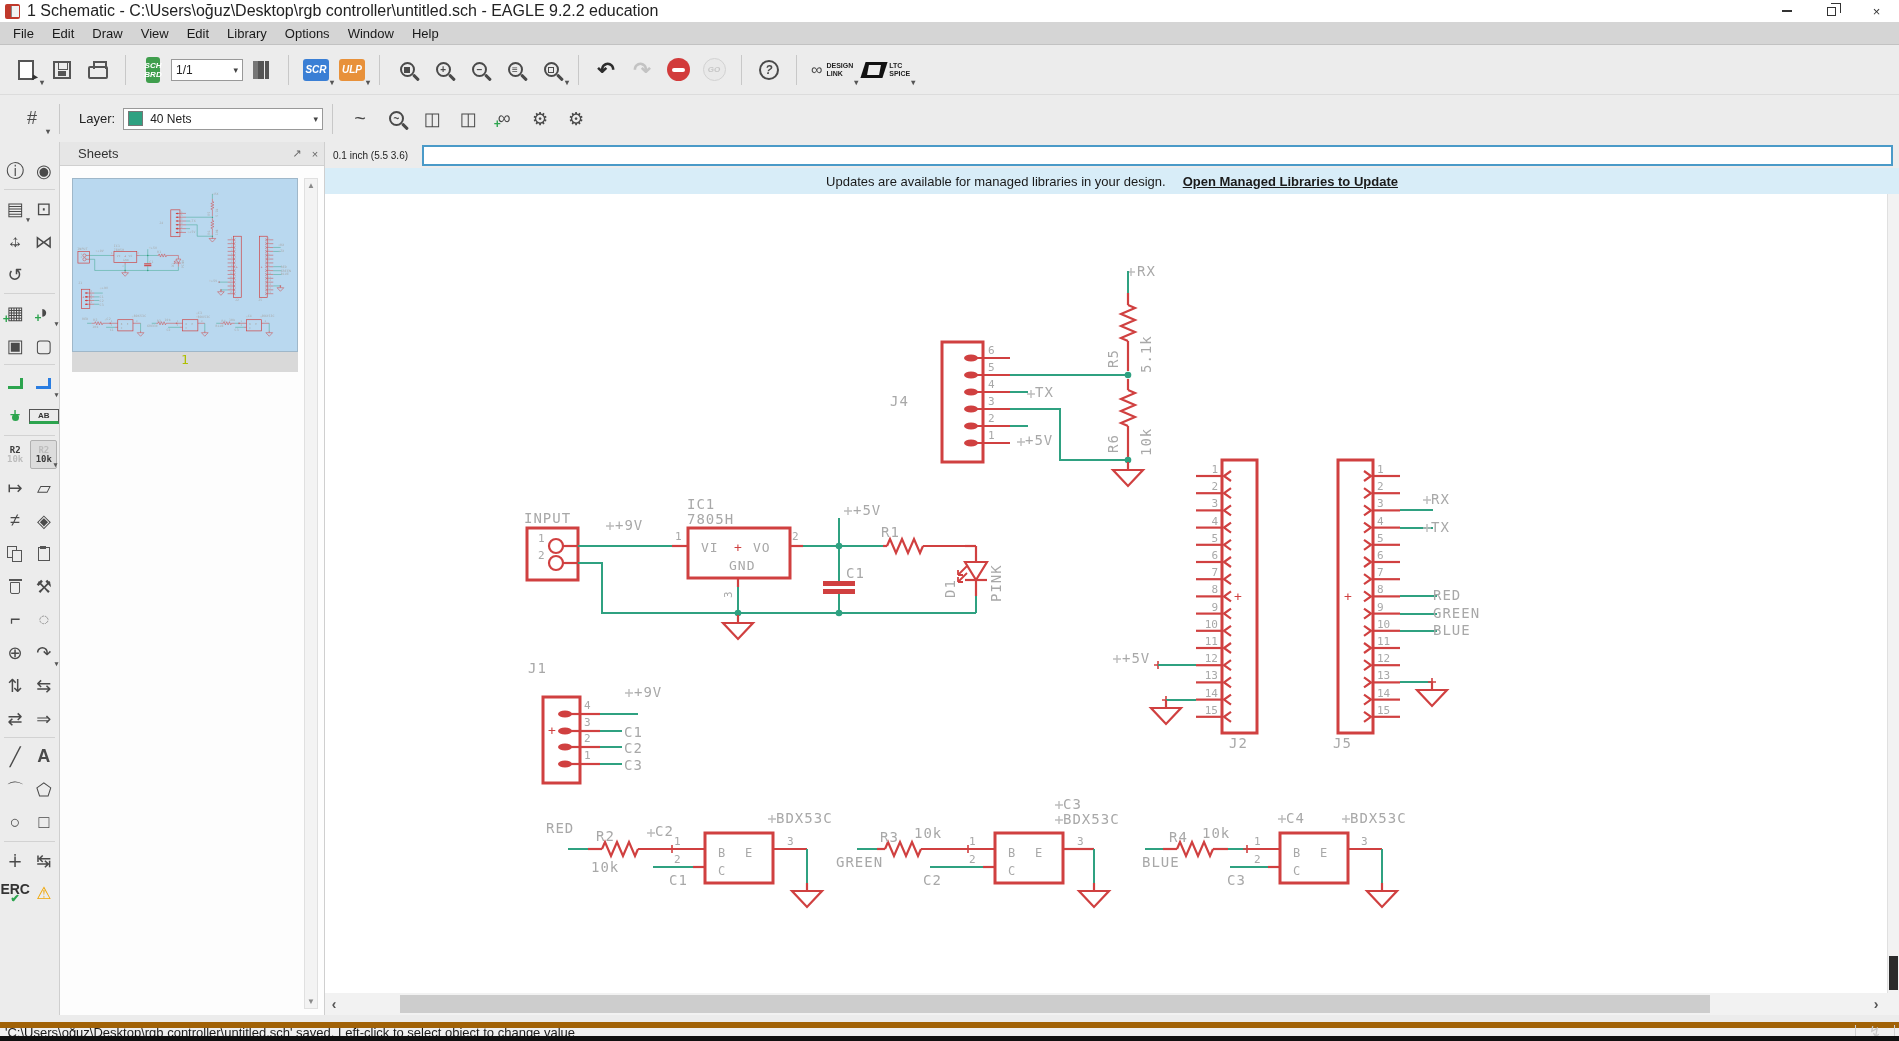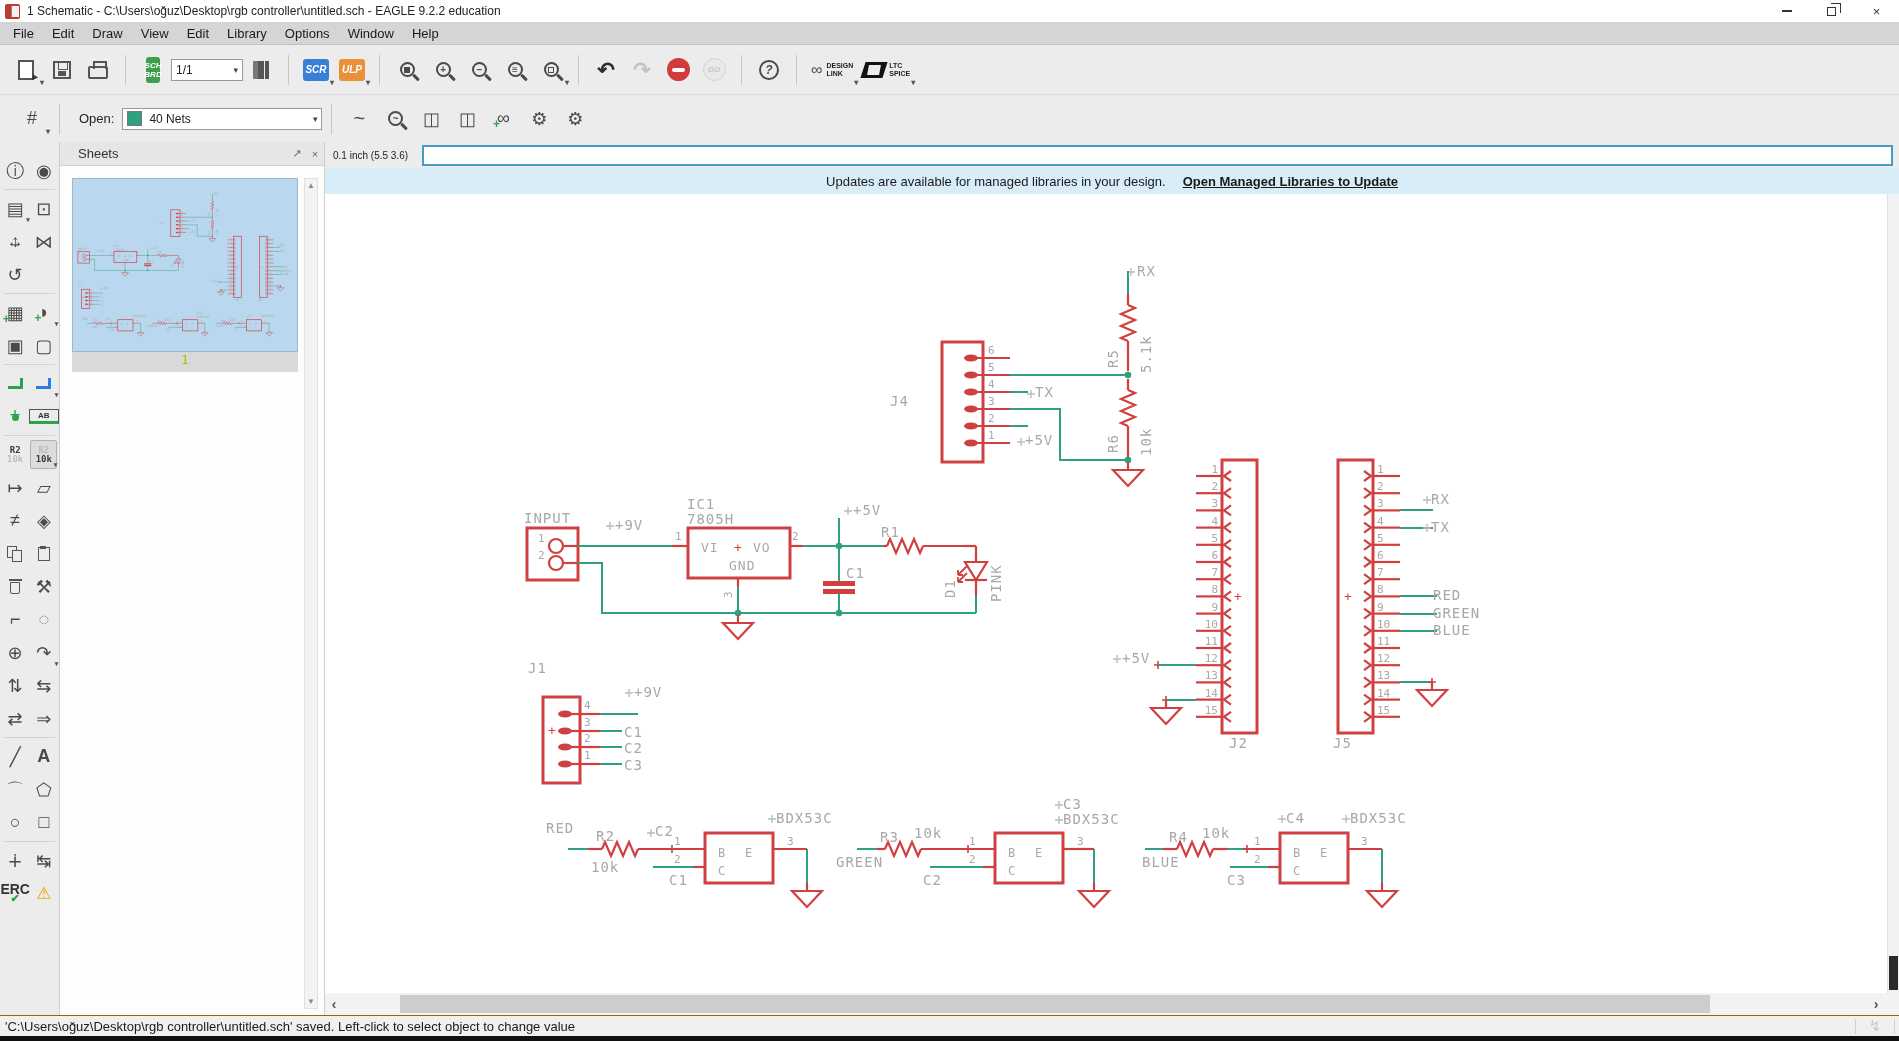--- a/index.html
+++ b/index.html
@@ -3,21 +3,21 @@
 <meta charset="utf-8">
 <style>
   * { margin:0; padding:0; box-sizing:border-box; }
   html,body { width:1899px; height:1041px; overflow:hidden; font-family:"Liberation Sans", sans-serif; background:#fff; }
   .app { position:relative; width:1899px; height:1041px; background:#ececec; }
 
   
   .titlebar { position:absolute; top:0; left:0; right:0; height:22px; background:#ffffff; display:flex; align-items:center; padding-left:5px; }
   .appicon { width:15px; height:15px; background:#c0392b; border-radius:2px; position:relative; flex:0 0 auto; }
   .appicon::after { content:""; position:absolute; right:1px; top:2px; width:7px; height:11px; background:#f2f2f2; border-left:1px solid #888; }
-  .title-text { font-size:12px; color:#222; margin-left:7px; white-space:nowrap; }
+  .title-text { font-size:16px; color:#222; margin-left:7px; white-space:nowrap; }
   .winbtns { margin-left:auto; display:flex; height:100%; }
   .winbtn { width:45px; height:100%; display:flex; align-items:center; justify-content:center; color:#333; font-size:13px; }
   .minbar { width:10px; height:2px; background:#333; }
   .winrest { width:9px; height:9px; border:1.5px solid #333; position:relative; }
   .winrest::before { content:""; position:absolute; top:-4.5px; left:2.5px; width:9px; height:9px; border:1.5px solid #333; border-left:none; border-bottom:none; }
 
   
   .menubar { position:absolute; top:22px; left:0; right:0; height:23px; background:#d5d5d5; border-bottom:1px solid #c2c2c2; display:flex; align-items:center; padding-left:4px; }
   .menu-item { font-size:13px; color:#1a1a1a; padding:2px 9px; }
 
@@ -111,21 +111,21 @@
   .notif b { margin-left:17px; text-decoration:underline; }
   .canvas { position:absolute; top:194px; left:325px; width:1562px; height:799px; background:#ffffff; overflow:hidden; }
   .vscroll { position:absolute; top:194px; right:0; width:12px; height:799px; background:#f2f2f2; border-left:1px solid #e0e0e0; }
   .vthumb { position:absolute; left:1px; right:1px; top:762px; height:34px; background:#2b2b2b; }
   .hscroll { position:absolute; top:993px; left:325px; right:0; height:22px; background:#f2f2f2; display:flex; align-items:center; }
   .hs-arrow { width:18px; text-align:center; font-size:14px; font-weight:bold; color:#555; flex:0 0 auto; }
   .hthumb { position:absolute; left:75px; width:1310px; top:2px; bottom:2px; background:#cdcdcd; }
   .hs-right { position:absolute; right:14px; }
 
   
-  .statusbar { position:absolute; left:0; right:0; bottom:5px; height:21px; background:#f0f0f0; border-top:1px solid #a16207; display:flex; align-items:center; font-size:13px; color:#1a1a1a; }
+  .statusbar { position:absolute; left:0; right:0; bottom:5px; height:14px; background:#f0f0f0; border-top:6px solid #a16207; display:flex; align-items:center; font-size:13px; color:#1a1a1a; }
   .statusbar .stext { padding-left:5px; white-space:nowrap; }
   .ssep { width:1px; height:15px; background:#d0d0d0; margin:0 4px; }
   .bolt { color:#c9c9c9; font-size:15px; width:30px; text-align:center; }
   .taskbar { position:absolute; left:0; right:0; bottom:0; height:5px; background:#101010; }
 
   
   .w  { stroke:#2fa181; stroke-width:2; fill:none; }
   .p  { stroke:#d04040; stroke-width:2.2; fill:none; }
   .pb { stroke:#d04040; stroke-width:3; fill:none; }
   .pf { fill:#d04040; }
@@ -264,21 +264,21 @@
       <b class="caret">▾</b>
     </span>
   </div>
 
   <div class="tbar2">
     <span class="tb">
         <span class="glyph18">#</span>
         <b class="caret">▾</b>
       </span>
     <span class="tsep"></span>
-    <span class="layerlabel">Open:</span>
+    <span class="layerlabel">Layer:</span>
     <span class="combo layercombo">
       <i class="swatch"></i>
       <span class="cv">40 Nets</span>
       <span class="ccaret">▾</span>
     </span>
     <span class="tsep"></span>
     <span class="tb">
         <span class="glyph20">~</span>
       </span>
     <span class="tb">

